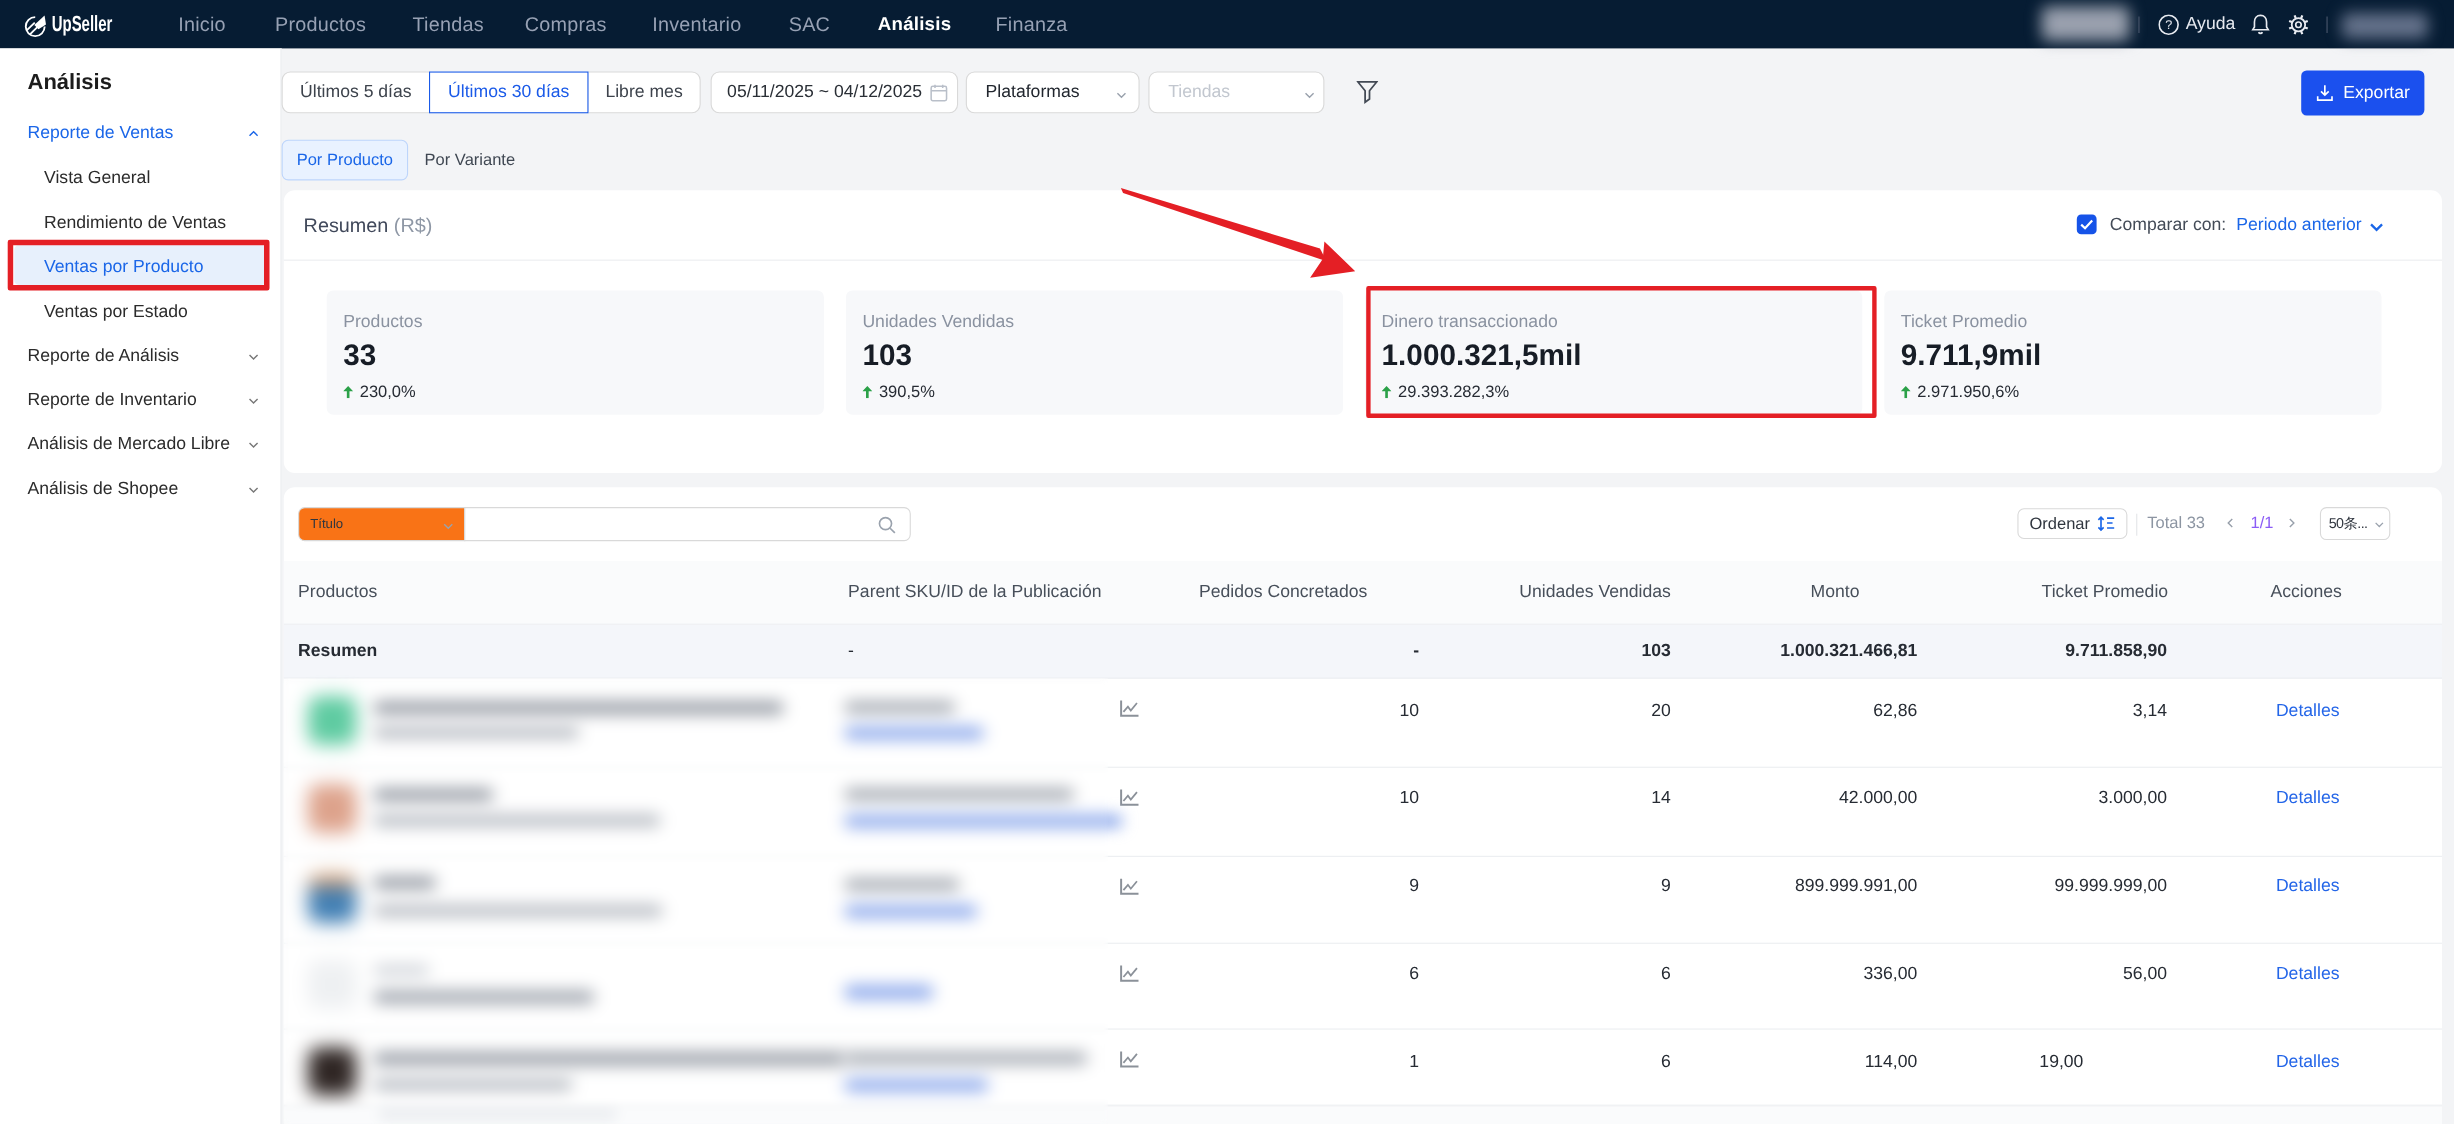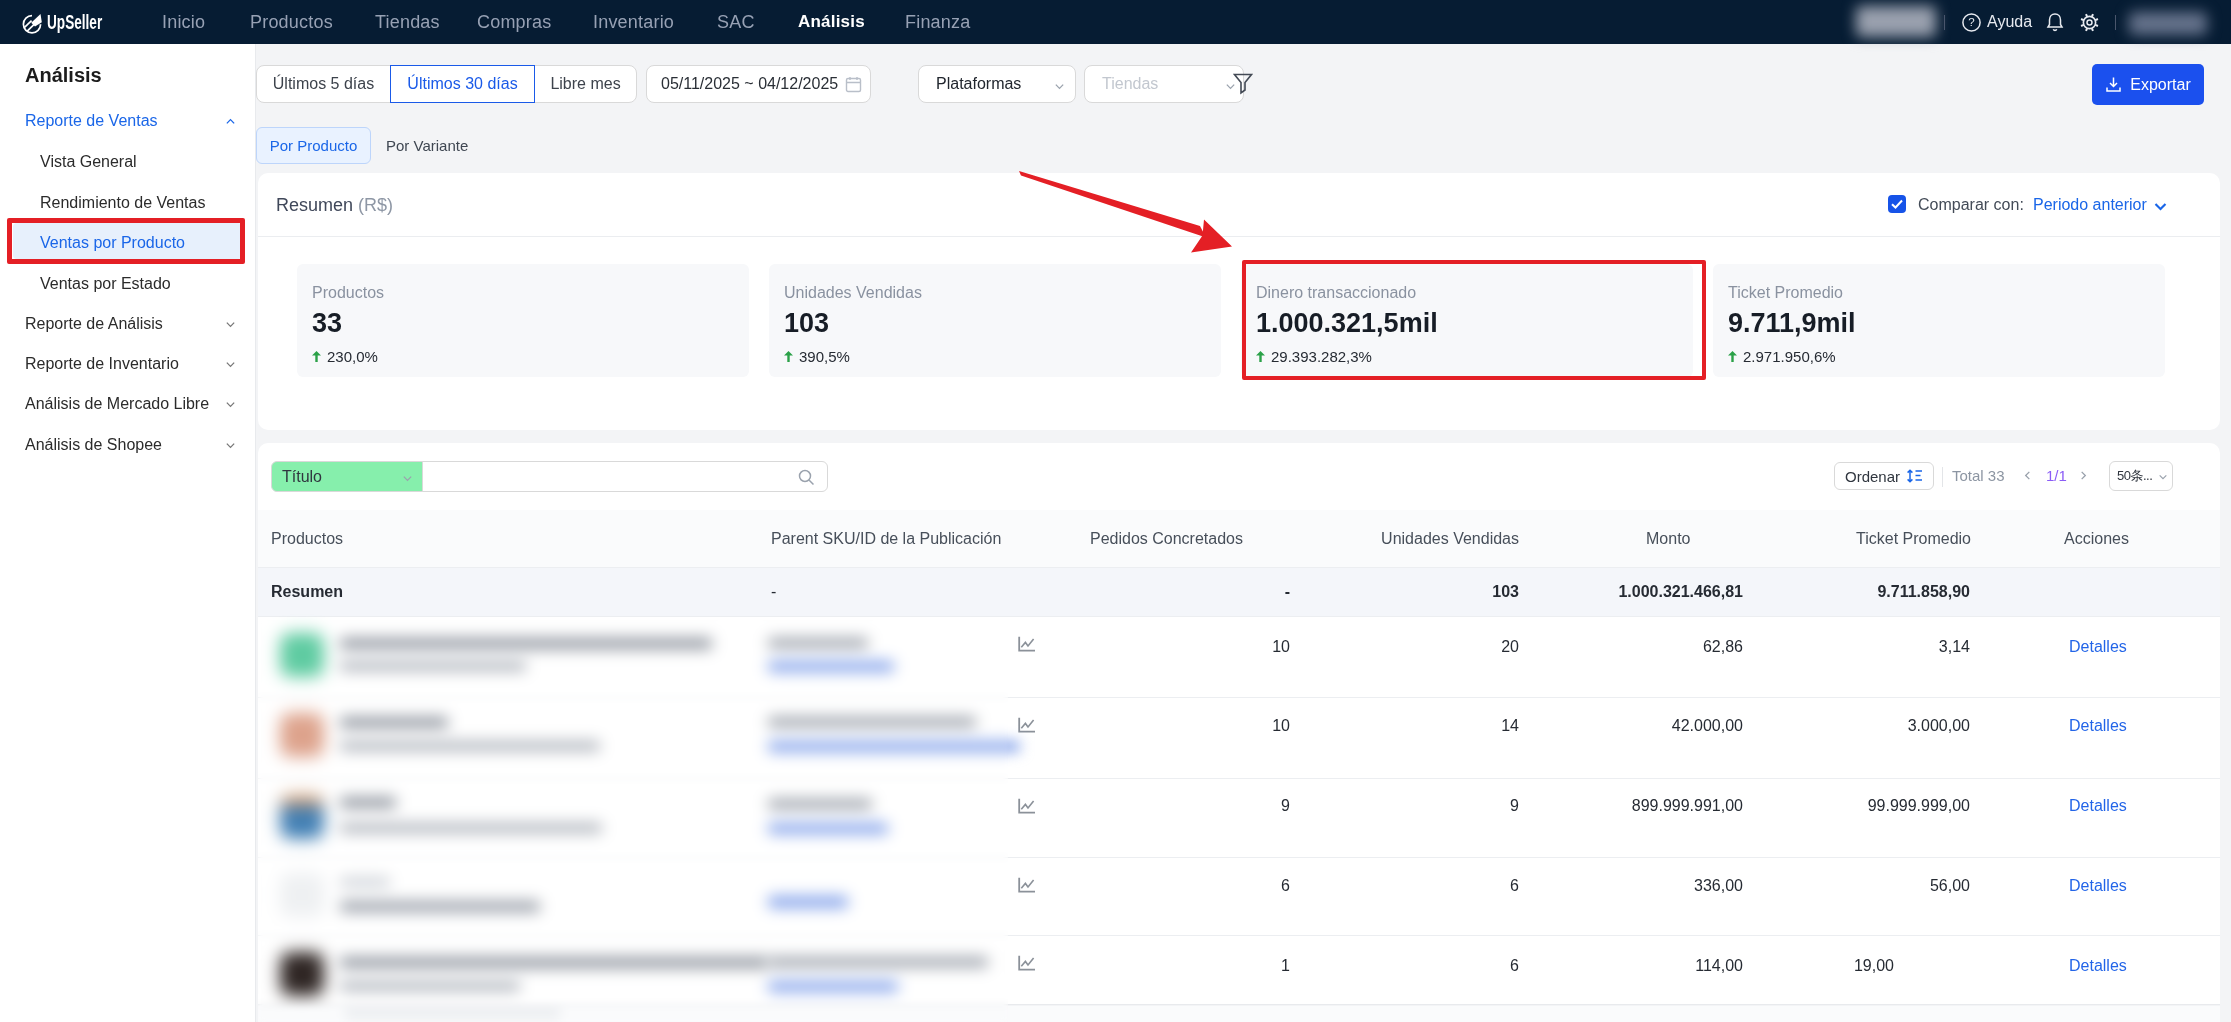--- a/index.html
+++ b/index.html
@@ -23,21 +23,21 @@
 .sb-item.blue { color:#1a66e8; }
 .sb-active-bg { position:absolute; left:13px; top:223px; width:229px; height:36px; background:#e7f0fc; border-radius:4px; }
 .chev { position:absolute; width:11px; height:11px; }
 
 
 .btn { position:absolute; height:38px; background:#fff; border:1px solid #d9d9d9; font-size:16px; color:#3d434c; display:flex; align-items:center; justify-content:center; }
 .seg1 { left:256px; top:65px; width:135px; border-radius:8px 0 0 8px; }
 .seg2 { left:390px; top:65px; width:145px; border:1px solid #1a5ae8; color:#1a5ae8; z-index:2; }
 .seg3 { left:534px; top:65px; width:103px; border-radius:0 8px 8px 0; }
 .datebox { left:646px; top:65px; width:225px; border-radius:8px; font-size:16px; color:#2a2f36; padding-left:14px; justify-content:flex-start; }
-.selbox { position:absolute; height:38px; background:#fff; border:1px solid #d9d9d9; border-radius:8px; font-size:16px; display:flex; align-items:center;margin-left:40px; }
+.selbox { position:absolute; height:38px; background:#fff; border:1px solid #d9d9d9; border-radius:8px; font-size:16px; display:flex; align-items:center; }
 .export { position:absolute; left:2092px; top:64px; width:112px; height:41px; background:#1b50ee; border-radius:5px; color:#fff; font-size:16px; display:flex; align-items:center; justify-content:center; }
 .tab-active { position:absolute; left:256px; top:127px; width:115px; height:37px; background:#e9f2ff; border:1px solid #bdd5fb; border-radius:6px; color:#1a66e8; font-size:15px; display:flex; align-items:center; justify-content:center; }
 .tab2 { position:absolute; left:386px; top:127px; height:37px; line-height:37px; color:#3f4752; font-size:15px; }
 
 
 .panel1 { position:absolute; left:258px; top:173px; width:1962px; height:257px; background:#fff; border-radius:10px; }
 .panel2 { position:absolute; left:258px; top:443px; width:1962px; height:562px; background:#fff; border-radius:10px 10px 0 0; border-bottom:1px solid #e8eaed; }
 
 .p1-title { position:absolute; left:276px; top:195px; font-size:18px; color:#40485a; }
 .p1-title span { color:#8e97a5; }
@@ -46,21 +46,21 @@
 .card .lbl { position:absolute; left:15px; top:20px; font-size:16px; color:#8a92a0; }
 .card .num { position:absolute; left:15px; top:44px; font-size:27px; font-weight:bold; color:#171d26; }
 .card .pct { position:absolute; left:15px; top:84px; font-size:15px; color:#262b33; display:flex; align-items:center; }
 .uparrow { display:inline-block; margin-right:6px; }
 
 .ckbx { position:absolute; left:1888px; top:195px; width:18px; height:18px; background:#1653e8; border-radius:4px; }
 .cmp-lbl { position:absolute; left:1918px; top:196px; font-size:16px; color:#434b57; }
 .cmp-val { position:absolute; left:2033px; top:196px; font-size:16px; color:#1a66e8; }
 
 
-.tsel { position:absolute; left:271px; top:461px; width:152px; height:31px; border:1px solid #d9d9d9; border-radius:6px 0 0 6px; background:#86efac; font-size:16px; color:#30363f; line-height:29px; padding-left:10px; }
+.tsel { position:absolute; left:271px; top:461px; width:152px; height:31px; border:1px solid #d9d9d9; border-radius:6px 0 0 6px; background:#f97316; font-size:12px; color:#30363f; line-height:29px; padding-left:10px; }
 .tinput { position:absolute; left:422px; top:461px; width:406px; height:31px; border:1px solid #d9d9d9; border-radius:0 6px 6px 0; background:#fff; }
 .ordbtn { position:absolute; left:1834px; top:462px; width:100px; height:28px; border:1px solid #d9d9d9; border-radius:6px; background:#fff; font-size:15px; color:#30363f; display:flex; align-items:center; justify-content:center; gap:6px; }
 .pag { position:absolute; top:462px; height:28px; line-height:28px; font-size:15px; }
 .psel { position:absolute; left:2109px; top:461px; width:64px; height:30px; border:1px solid #d9d9d9; border-radius:6px; background:#fff; font-size:13px; color:#30363f; line-height:28px; padding-left:7px; letter-spacing:-0.5px; }
 
 .thead { position:absolute; left:258px; top:510px; width:1962px; height:58px; background:#fafbfc; border-bottom:1px solid #eceef1; }
 .th { position:absolute; top:510px; height:58px; line-height:58px; font-size:16px; color:#474f5a; }
 .rsum { position:absolute; left:258px; top:568px; width:1962px; height:49px; background:#f4f6fa; }
 .td { position:absolute; font-size:16px; color:#262b33; }
 .bold { font-weight:bold; }

